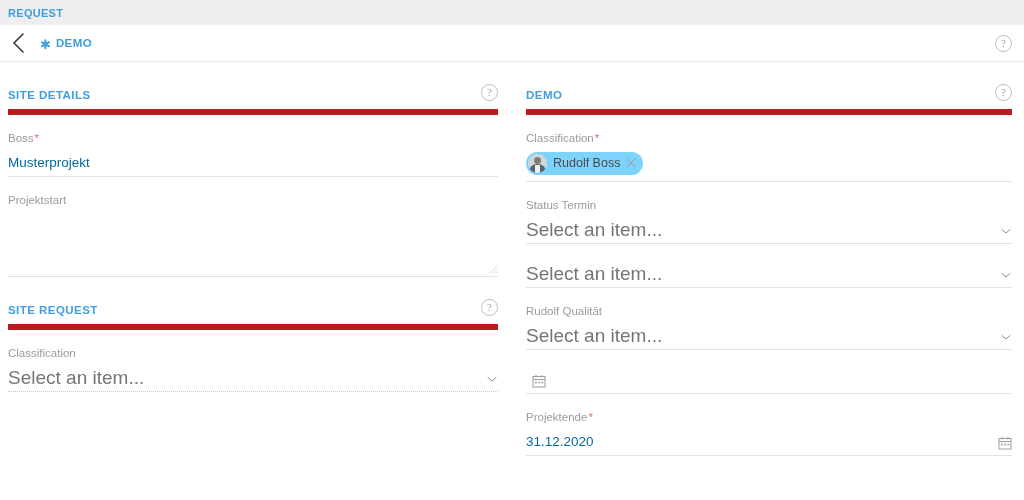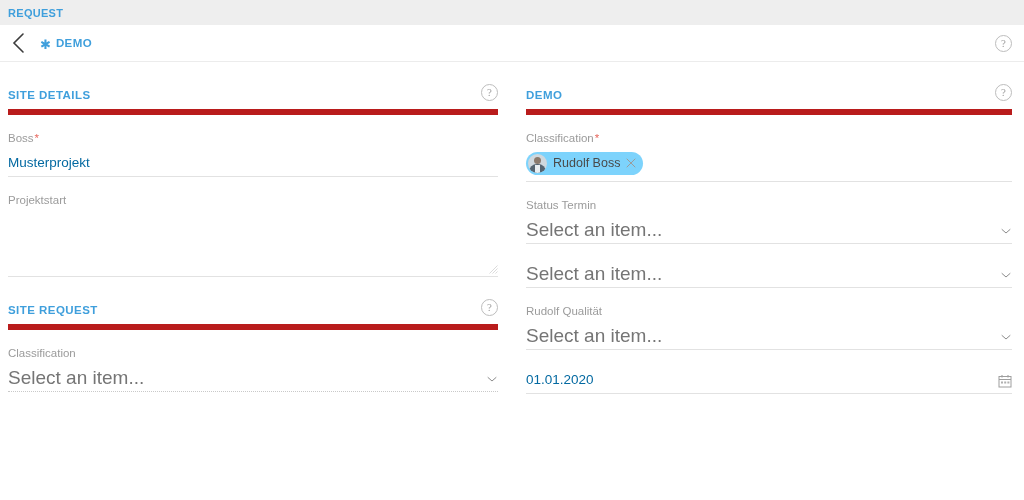--- a/index.html
+++ b/index.html
@@ -371,29 +371,43 @@
         <div class="control">
           <span class="placeholder">Select an item...</span>
           <svg class="chev-down" viewBox="0 0 12 12">
             <polyline points="2,4.5 6,8 10,4.5" fill="none" stroke="#8c8c8c" stroke-width="1" stroke-linecap="round" stroke-linejoin="round"></polyline>
           </svg>
         </div>
       </div>
 
       <div class="field">
         <div class="control">
-          <span class="value">01.01.2020</span>
           <svg class="cal-icon" viewBox="0 0 14 14">
             <rect x="1" y="2.5" width="12" height="10.5" fill="none" stroke="#9e9e9e" stroke-width="1"></rect>
             <line x1="1" y1="5.5" x2="13" y2="5.5" stroke="#9e9e9e" stroke-width="1"></line>
             <line x1="4" y1="1" x2="4" y2="3.6" stroke="#9e9e9e" stroke-width="1.1"></line>
             <line x1="10" y1="1" x2="10" y2="3.6" stroke="#9e9e9e" stroke-width="1.1"></line>
             <rect x="3" y="7.5" width="2" height="2" fill="#b0b0b0"></rect>
             <rect x="6.2" y="7.5" width="2" height="2" fill="#b0b0b0"></rect>
             <rect x="9.4" y="7.5" width="2" height="2" fill="#b0b0b0"></rect>
           </svg>
         </div>
       </div>
 
+      <div class="field">
+        <span class="field-label"><span>Projektende</span><span class="req">*</span></span>
+        <div class="control">
+          <span class="value">31.12.2020</span>
+          <svg class="cal-icon" viewBox="0 0 14 14">
+            <rect x="1" y="2.5" width="12" height="10.5" fill="none" stroke="#9e9e9e" stroke-width="1"></rect>
+            <line x1="1" y1="5.5" x2="13" y2="5.5" stroke="#9e9e9e" stroke-width="1"></line>
+            <line x1="4" y1="1" x2="4" y2="3.6" stroke="#9e9e9e" stroke-width="1.1"></line>
+            <line x1="10" y1="1" x2="10" y2="3.6" stroke="#9e9e9e" stroke-width="1.1"></line>
+            <rect x="3" y="7.5" width="2" height="2" fill="#b0b0b0"></rect>
+            <rect x="6.2" y="7.5" width="2" height="2" fill="#b0b0b0"></rect>
+            <rect x="9.4" y="7.5" width="2" height="2" fill="#b0b0b0"></rect>
+          </svg>
+        </div>
+      </div>
 
     </div>
   </div>
 </div>
 
 </body></html>

